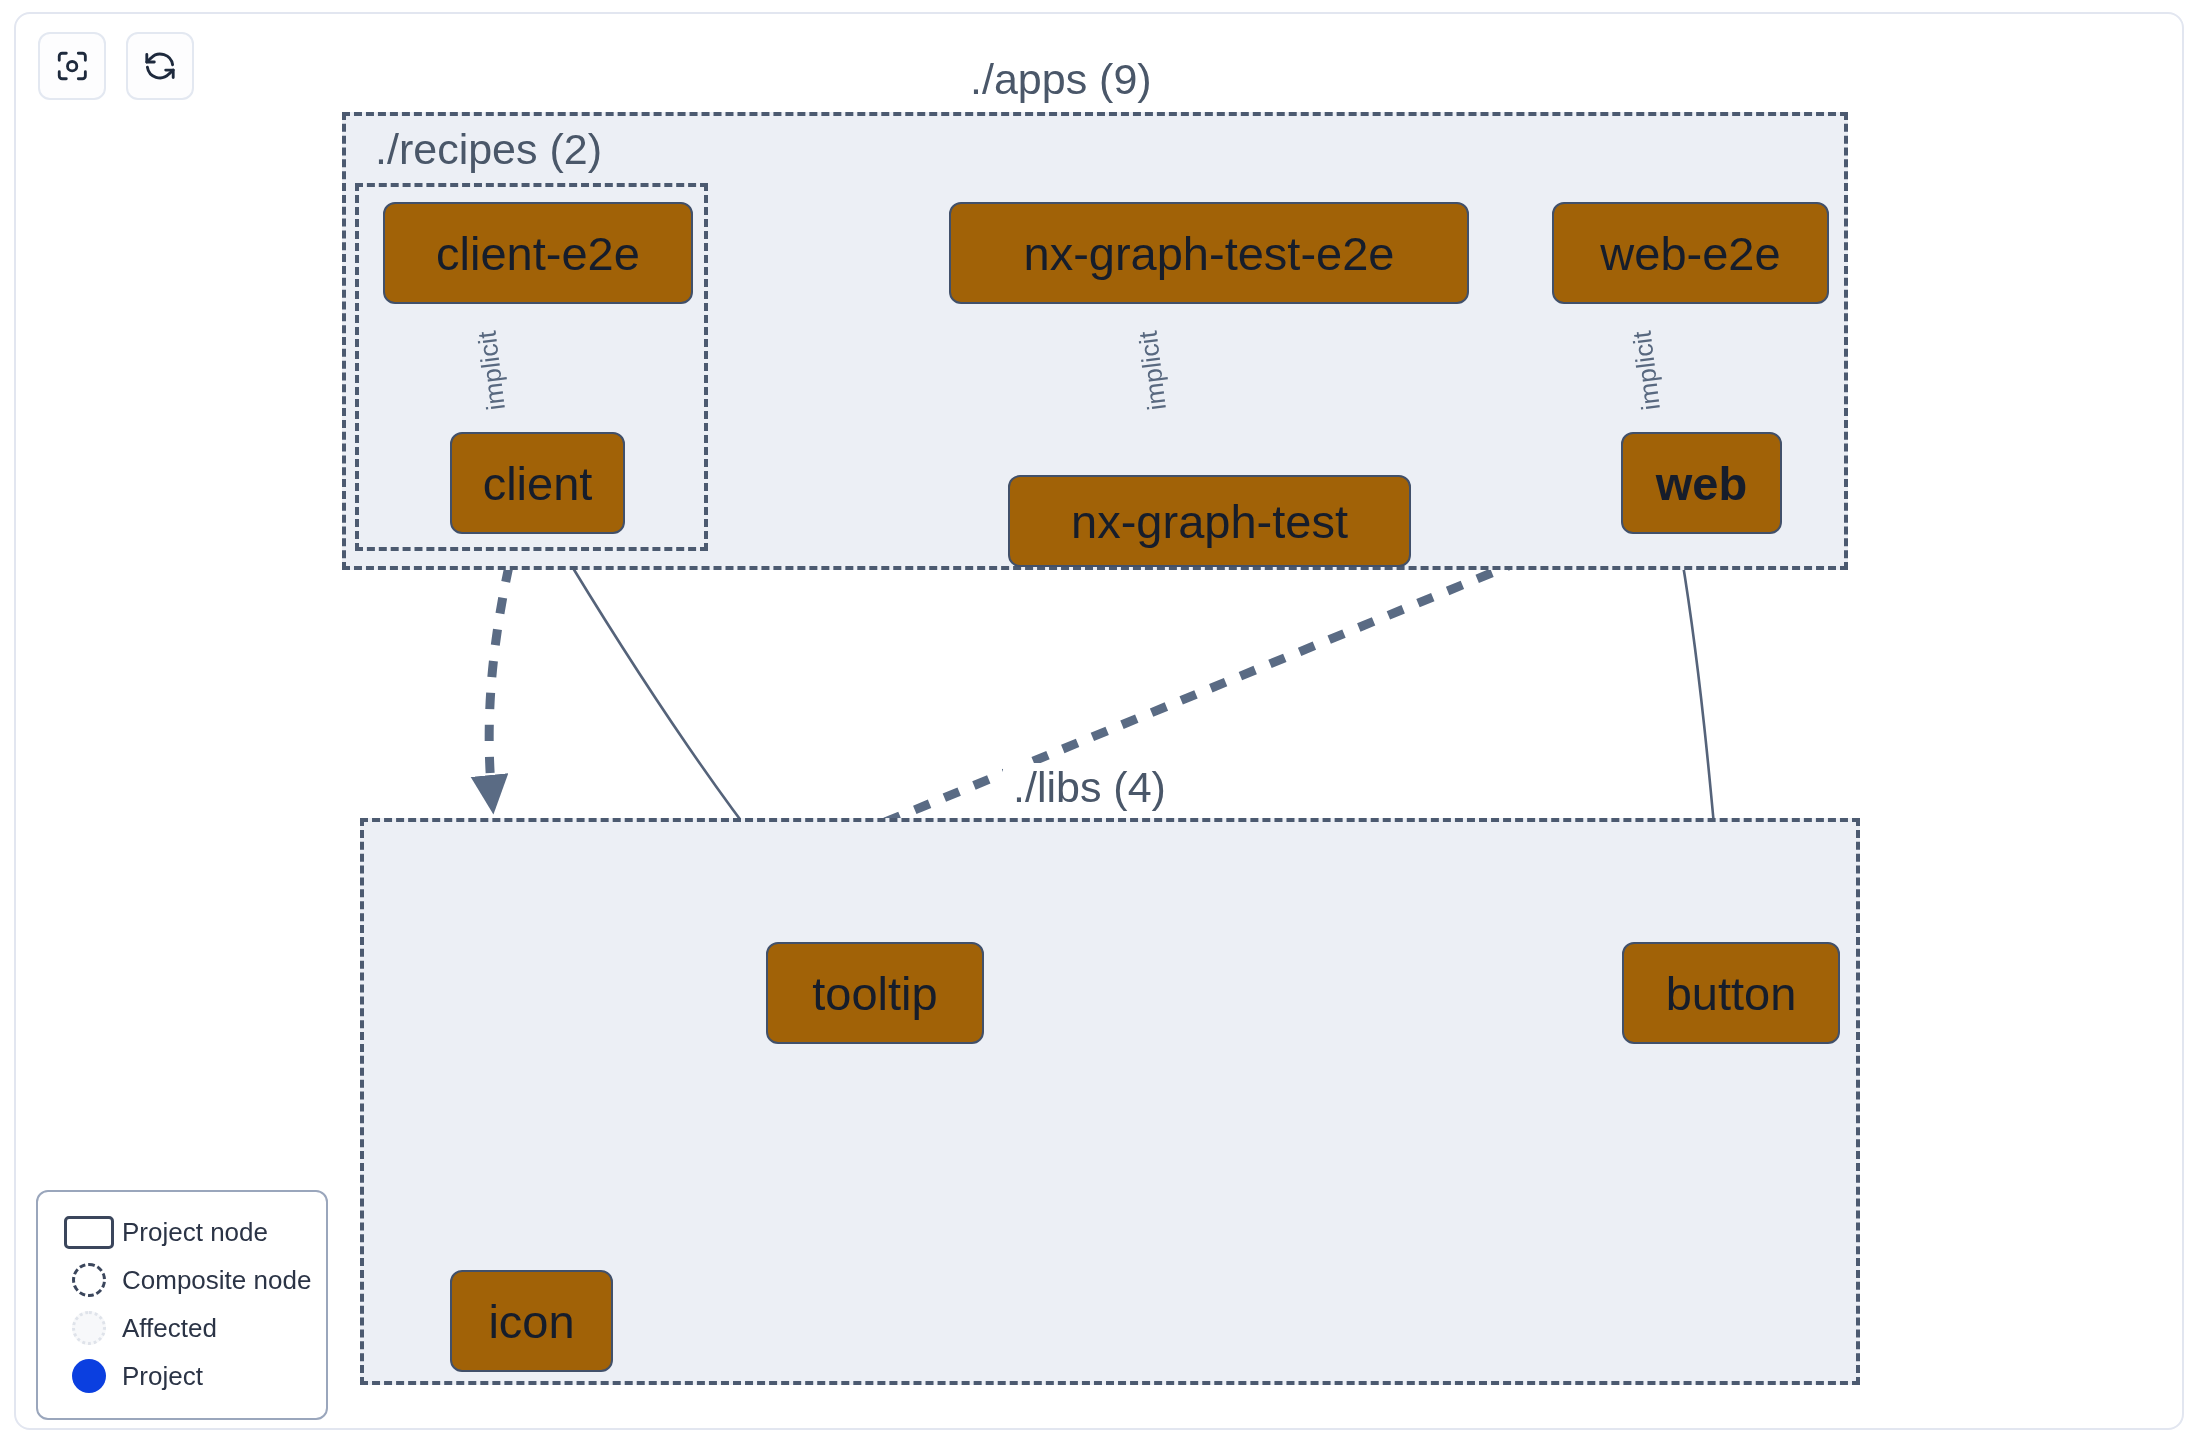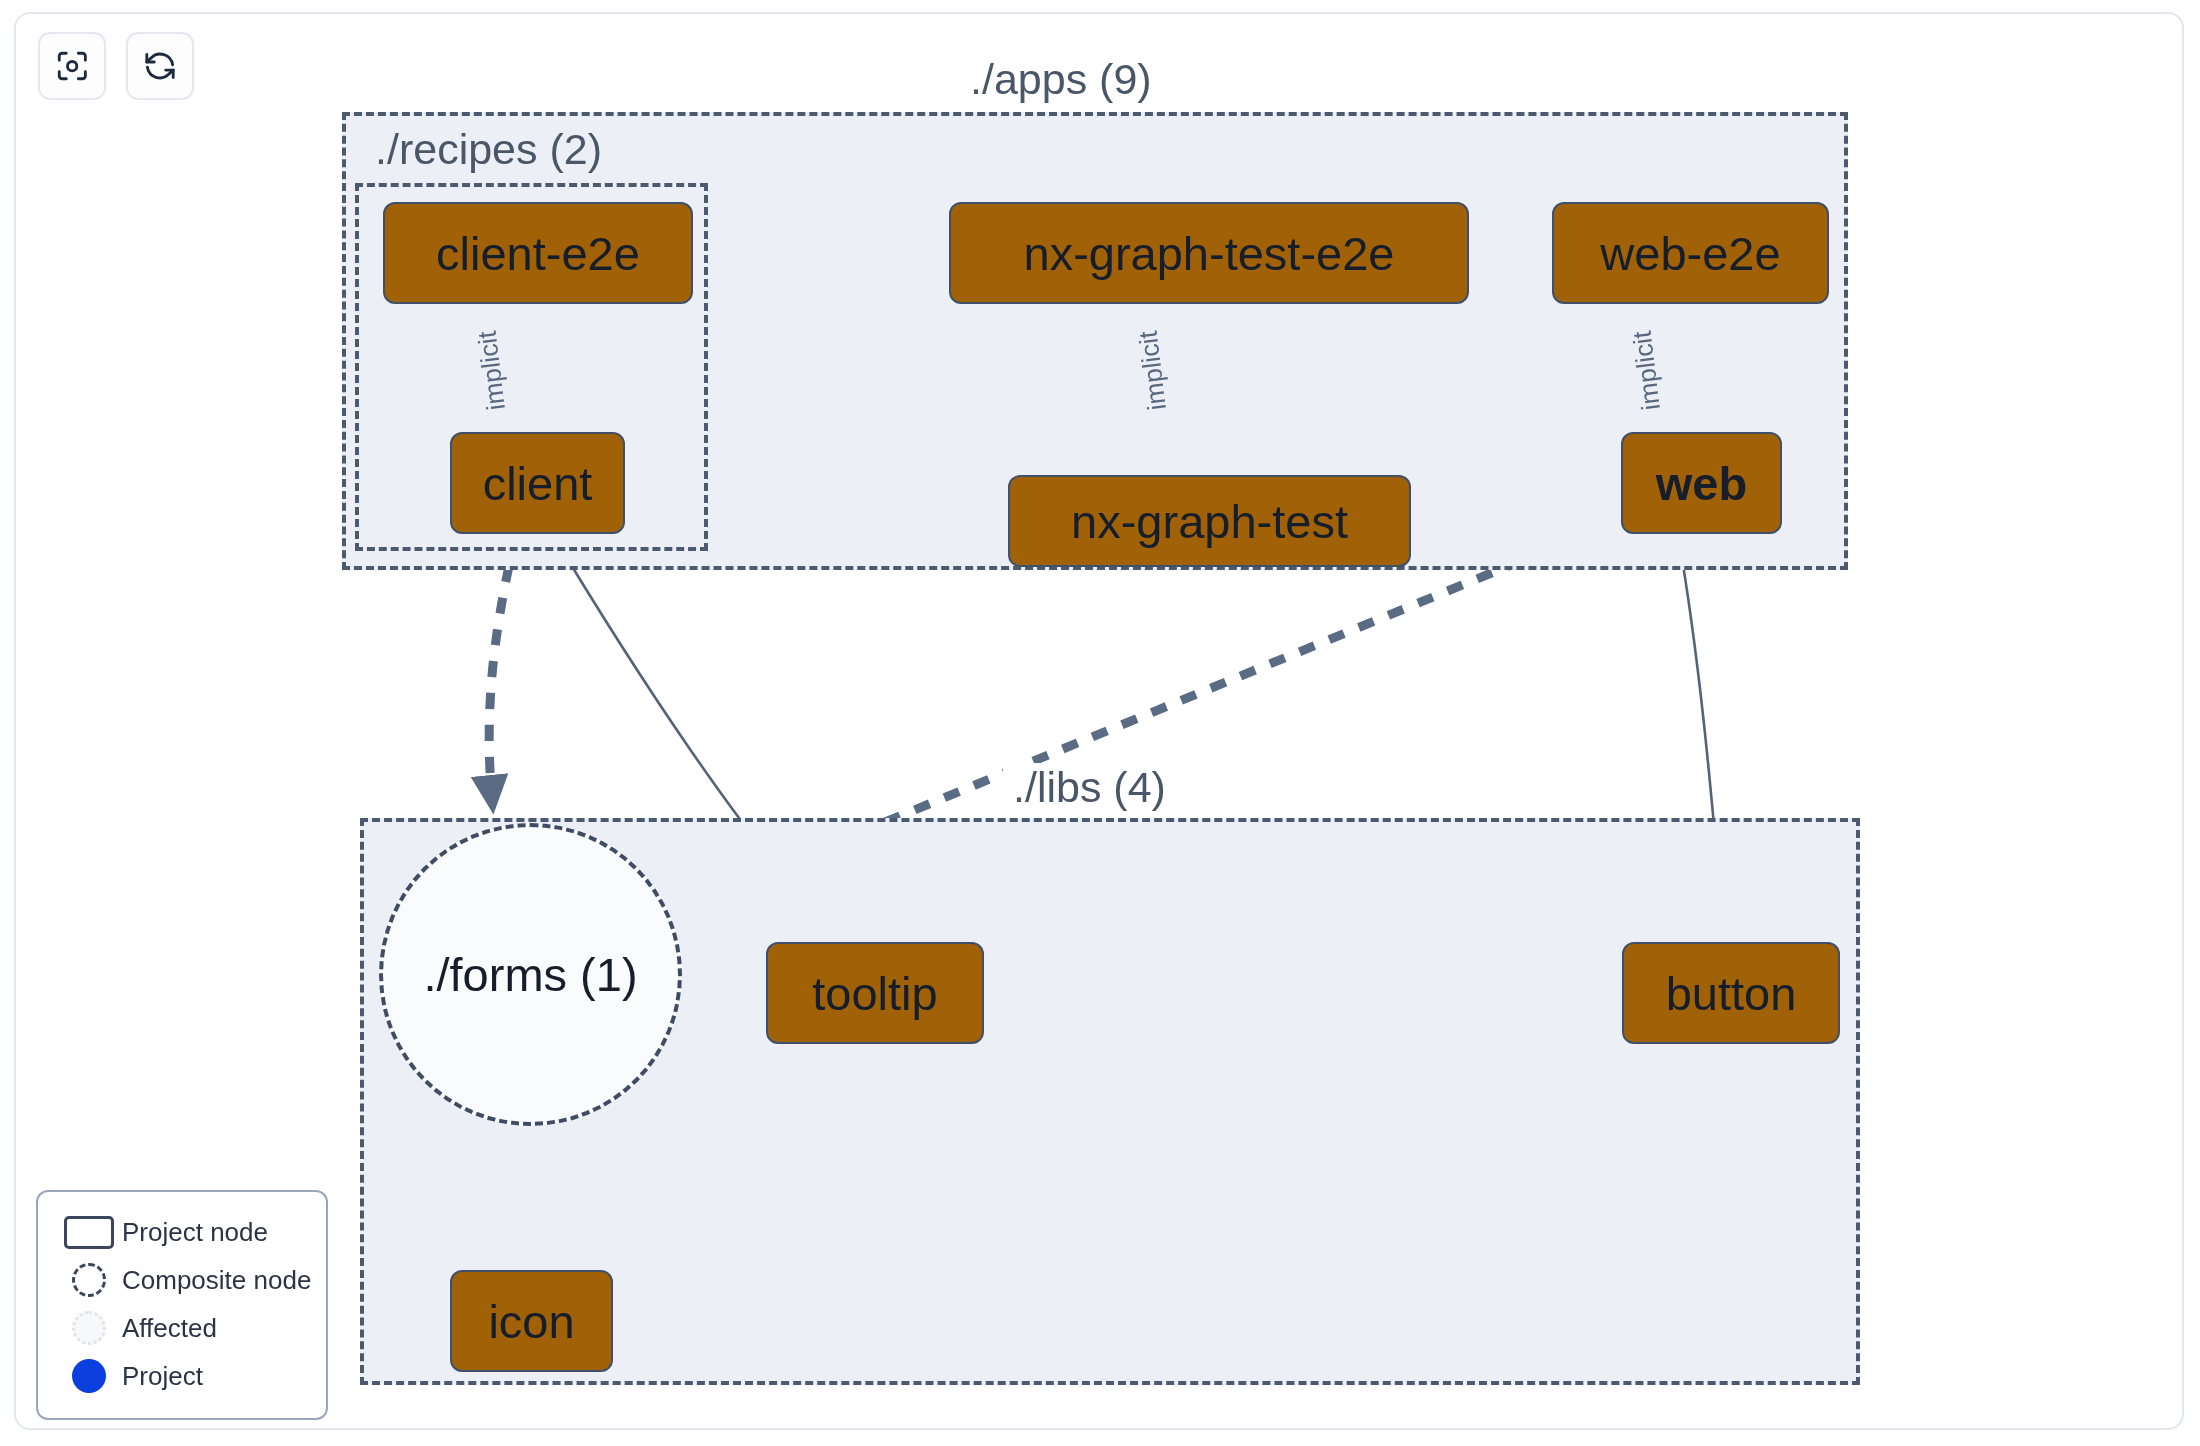--- a/index.html
+++ b/index.html
@@ -258,21 +258,20 @@
   <div class="node" style="left:450px; top:432px; width:175px; height:102px;">client</div>
 
   <div class="node" style="left:949px; top:202px; width:520px; height:102px;">nx-graph-test-e2e</div>
 
   <div class="node" style="left:1008px; top:432px; width:403px; height:92px;margin-top:43px;">nx-graph-test</div>
 
   <div class="node" style="left:1552px; top:202px; width:277px; height:102px;">web-e2e</div>
 
   <div class="node" style="left:1621px; top:432px; width:161px; height:102px;font-weight:bold;">web</div>
 
-  <div class="composite-node" style="left:379px; top:823px; width:303px; height:303px;">./forms (1)</div>
 
   <div class="node" style="left:1622px; top:942px; width:218px; height:102px;">button</div>
 
   <div class="node" style="left:766px; top:942px; width:218px; height:102px;">tooltip</div>
 
   <div class="node" style="left:450px; top:1270px; width:163px; height:102px;">icon</div>
 
   <div id="legend">
     <div class="legend-row">
       <span class="legend-sym">

